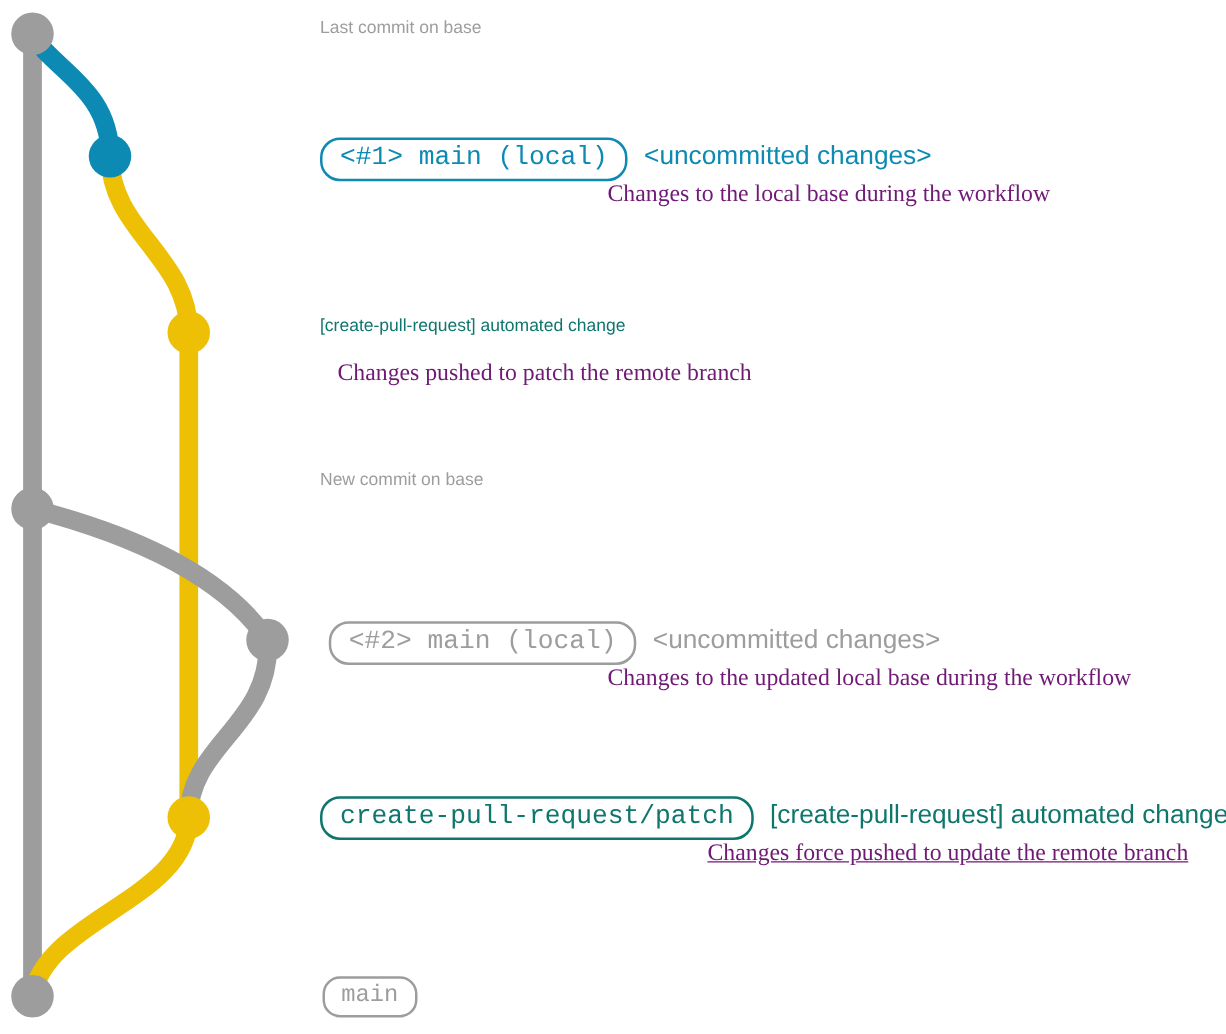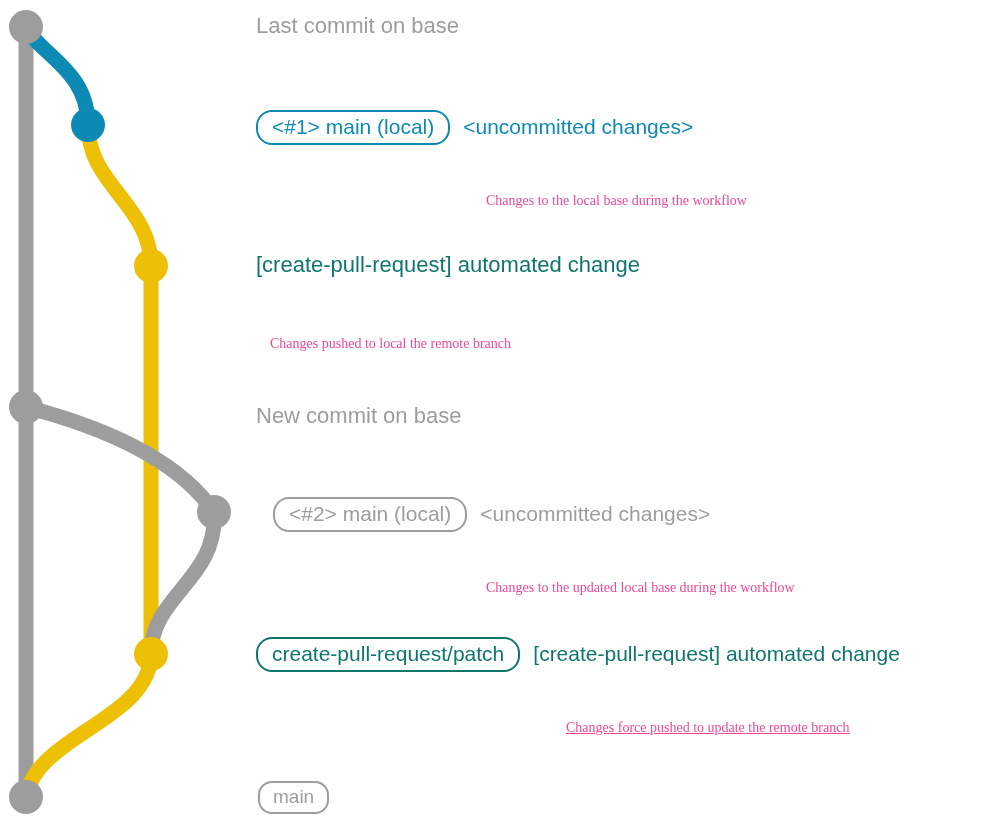--- a/index.html
+++ b/index.html
@@ -32,47 +32,46 @@
   }
 
   
   .ref-tag {
     display: inline-block;
     border: 2px solid currentColor;
     border-radius: 16px;
     padding: 4px 14px 5px 14px;
     font-size: 21px;
     line-height: 1.05;
-    font-family: Liberation Sans, sans-serif;
+    font-family: Liberation Mono, monospace;
     background: #ffffff;
   }
   .ref-tag.small {
     font-size: 19px;
     padding: 4px 13px 5px 13px;
     border-radius: 14px;
   }
 
   
   .subject {
     font-size: 21px;
     font-family: "Liberation Sans", sans-serif;
     line-height: 1.05;
   }
   .subject.lg {
-    font-size: 22px;
+    font-size: 14px;
   }
 
   
   .note {
     position: absolute;
     font-family: "Liberation Serif", serif;
-    font-size: 14px;
-    color: #ec4899;
+    font-size: 19px;
+    color: #701a75;
     white-space: nowrap;
-    margin-top: 48px;
   }
 
   
   .c-teal   { color: #0d8ab4; }
   .c-yellow { color: #0f766e; }
   .c-gray   { color: #9d9d9d; }
 
   .pill-gap { display: inline-block; width: 13px; }
 </style>
 </head>
@@ -110,27 +109,27 @@
 <div class="row" style="left:256px; top:110px;">
   <span class="ref-tag c-teal">&lt;#1&gt; main (local)</span>
   <span class="pill-gap"></span>
   <span class="subject c-teal">&lt;uncommitted changes&gt;</span>
 </div>
 <div class="note" style="left:486px; top:145px;">Changes to the local base during the workflow</div>
 
 <div class="row" style="left:256px; top:253px;">
   <span class="subject lg c-yellow">[create-pull-request] automated change</span>
 </div>
-<div class="note" style="left:270px; top:288px;">Changes pushed to local the remote branch</div>
+<div class="note" style="left:270px; top:288px;">Changes pushed to patch the remote branch</div>
 
-<div class="row" style="left:256px; top:404px;">
+<div class="row" style="left:256px; top:376px;">
   <span class="subject lg c-gray">New commit on base</span>
 </div>
 
-<div class="row" style="left:273px; top:497px;justify-content:space-between;">
+<div class="row" style="left:263px; top:497px;justify-content:space-between;">
   <span class="ref-tag c-gray">&lt;#2&gt; main (local)</span>
   <span class="pill-gap"></span>
   <span class="subject c-gray">&lt;uncommitted changes&gt;</span>
 </div>
 <div class="note" style="left:486px; top:532px;">Changes to the updated local base during the workflow</div>
 
 <div class="row" style="left:256px; top:637px;justify-content:center;">
   <span class="ref-tag c-yellow">create-pull-request/patch</span>
   <span class="pill-gap"></span>
   <span class="subject c-yellow">[create-pull-request] automated change</span>

